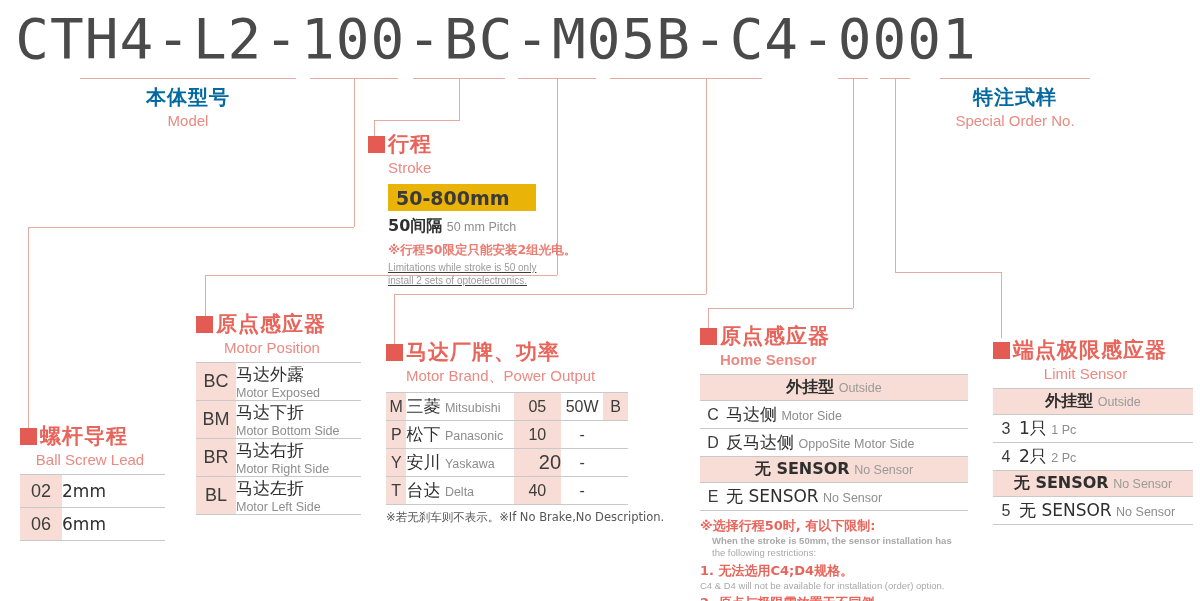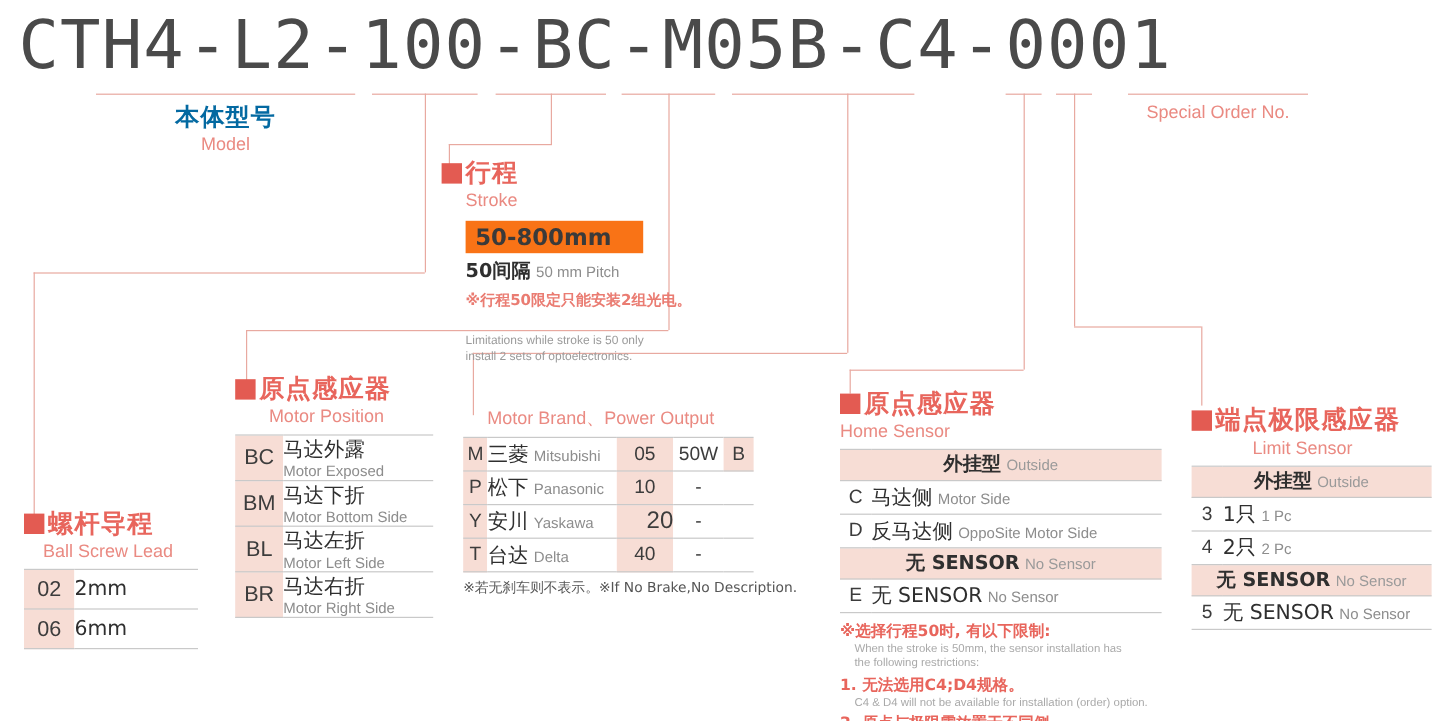--- a/index.html
+++ b/index.html
@@ -52,21 +52,21 @@
   td.valcell{background:#ffffff;padding:2px 4px 2px 8px;}
   .cn-v{font-size:17px;color:#2f2f2f;
         font-family:"DejaVu Sans","Liberation Sans",sans-serif;}
   .en-v{font-size:12.5px;color:#8d8d8d;}
   .hdr-band{background:#f7ddd5;text-align:center;}
   .hdr-cn{font-size:16px;font-weight:bold;color:#2f2f2f;
           font-family:"DejaVu Sans","Liberation Sans",sans-serif;}
   .hdr-en{font-size:12.5px;color:#9a9a9a;}
 
   
-  #stroke-band{background:#f97316;width:148px;height:27px;
+  #stroke-band{background:#eab308;width:148px;height:27px;
      display:flex;align-items:center;padding-left:8px;box-sizing:border-box;}
   #stroke-band span{font-size:19px;font-weight:bold;color:#3a3a3a;
      font-family:"DejaVu Sans","Liberation Sans",sans-serif;}
   .pitch-cn{font-size:16px;font-weight:bold;color:#2f2f2f;
      font-family:"DejaVu Sans","Liberation Sans",sans-serif;}
   .pitch-en{font-size:12.5px;color:#8d8d8d;}
   .note-cn{font-size:12.5px;color:#ea7c72;font-weight:bold;
      font-family:"DejaVu Sans","Liberation Sans",sans-serif;}
   .note-en{font-size:10px;color:#9b9b9b;line-height:1.28;}
 
@@ -116,37 +116,38 @@
 <div class="vline" style="left:895px;top:78px;height:194px;"></div>
 <div class="hline" style="left:895px;top:272px;width:106px;"></div>
 <div class="vline" style="left:1001px;top:272px;height:66px;"></div>
 
 <div class="plain-label" style="left:88px;top:84px;width:200px;">
   <div class="cn">本体型号</div>
   <div class="en">Model</div>
 </div>
 
 <div class="plain-label" style="left:935px;top:84px;width:160px;">
+  <div class="cn">特注式样</div>
   <div class="en">Special Order No.</div>
 </div>
 
 <div class="sect" style="left:368px;top:130px;">
   <div>
     <span class="sq"></span><span class="cn-title">行程</span>
   </div>
   <div class="en-title" style="margin-left:20px;">Stroke</div>
   <div id="stroke-band" style="margin-top:8px;margin-left:20px;">
     <span>50-800mm</span>
   </div>
   <div style="margin-top:5px;margin-left:20px;">
     <span class="pitch-cn">50间隔</span>
     <span class="pitch-en">50 mm Pitch</span>
   </div>
   <div style="margin-top:5px;margin-left:20px;" class="note-cn">※行程50限定只能安装2组光电。</div>
-  <div style="margin-top:20px;margin-left:20px;">
+  <div style="margin-top:3px;margin-left:20px;text-decoration:underline;">
     <div class="note-en">Limitations while stroke is 50 only</div>
     <div class="note-en">install 2 sets of optoelectronics.</div>
   </div>
 </div>
 
 <div class="sect" style="left:20px;top:422px;">
   <div>
     <span class="sq"></span><span class="cn-title">螺杆导程</span>
   </div>
   <div class="en-title ctr" style="width:140px;">Ball Screw Lead</div>
@@ -179,38 +180,41 @@
       </td>
     </tr>
     <tr>
       <td class="codecell" style="height:36px;">BM</td>
       <td class="valcell">
         <div class="cn-v">马达下折</div>
         <div class="en-v">Motor Bottom Side</div>
       </td>
     </tr>
     <tr>
+      <td class="codecell" style="height:36px;">BR</td>
+      <td class="valcell">
+        <div class="cn-v">马达右折</div>
+        <div class="en-v">Motor Right Side</div>
+      </td>
+    </tr>
+    <tr>
       <td class="codecell" style="height:36px;">BL</td>
       <td class="valcell">
         <div class="cn-v">马达左折</div>
         <div class="en-v">Motor Left Side</div>
       </td>
     </tr>
-    <tr>
-      <td class="codecell" style="height:36px;">BR</td>
-      <td class="valcell">
-        <div class="cn-v">马达右折</div>
-        <div class="en-v">Motor Right Side</div>
-      </td>
-    </tr>
   </tbody>
     </table>
 </div>
 
 <div class="sect" style="left:386px;top:338px;">
+  <div>
+    <span class="sq"></span><span class="cn-title">马达厂牌、功率</span>
+  </div>
   <div class="en-title" style="margin-left:20px;">Motor Brand、Power Output</div>
   <table class="spec" style="margin-top:6px;width:242px;">
     <tbody>
         <tr>
       <td class="codecell" style="width:22px;height:27px;font-size:16px;">M</td>
       <td class="valcell" style="width:118px;">
         <span class="cn-v">三菱</span>
         <span class="en-v">Mitsubishi</span>
       </td>
       <td class="codecell" style="width:53px;font-size:16px;">05</td>
@@ -249,21 +253,21 @@
     </tr>
   </tbody>
     </table>
   <div class="brake-note" style="margin-top:5px;">※若无刹车则不表示。※If No Brake,No Description.</div>
 </div>
 
 <div class="sect" style="left:700px;top:322px;">
   <div>
     <span class="sq"></span><span class="cn-title">原点感应器</span>
   </div>
-  <div class="en-title" style="">Home Sensor</div>
+  <div class="en-title" style="margin-left:20px;font-weight:bold;">Home Sensor</div>
   <table class="spec" style="margin-top:6px;width:268px;">
     <tbody>
         <tr>
       <td class="hdr-band" colspan="2" style="height:25px;">
         <span class="hdr-cn">外挂型</span>
         <span class="hdr-en">Outside</span>
       </td>
     </tr>
     <tr>
       <td class="codecell" style="width:26px;height:27px;font-size:16px;background:#fff;">C</td>
@@ -289,24 +293,24 @@
       <td class="codecell" style="height:27px;font-size:16px;background:#fff;">E</td>
       <td class="valcell">
         <span class="cn-v">无 SENSOR</span>
         <span class="en-v">No Sensor</span>
       </td>
     </tr>
   </tbody>
     </table>
   <div style="margin-top:6px;width:282px;">
     <div class="fn-cn-b">※选择行程50时, 有以下限制:</div>
-    <div class="fn-en" style="margin-left:12px;">When the stroke is 50mm, the sensor installation has</div>
+    <div class="fn-en" style="margin-left:12px;font-weight:bold;">When the stroke is 50mm, the sensor installation has</div>
     <div class="fn-en" style="margin-left:12px;">the following restrictions:</div>
     <div class="fn-cn-b" style="margin-top:2px;">1. 无法选用C4;D4规格。</div>
-    <div class="fn-en" style="margin-left:12px;">C4 &amp; D4 will not be available for installation (order) option.</div>
+    <div class="fn-en" style="">C4 &amp; D4 will not be available for installation (order) option.</div>
     <div class="fn-cn-b" style="margin-top:2px;">2. 原点与极限需放置于不同侧。</div>
 
   </div>
 </div>
 
 <div class="sect" style="left:993px;top:336px;">
   <div>
     <span class="sq"></span><span class="cn-title">端点极限感应器</span>
   </div>
   <div class="en-title ctr" style="width:185px;">Limit Sensor</div>

